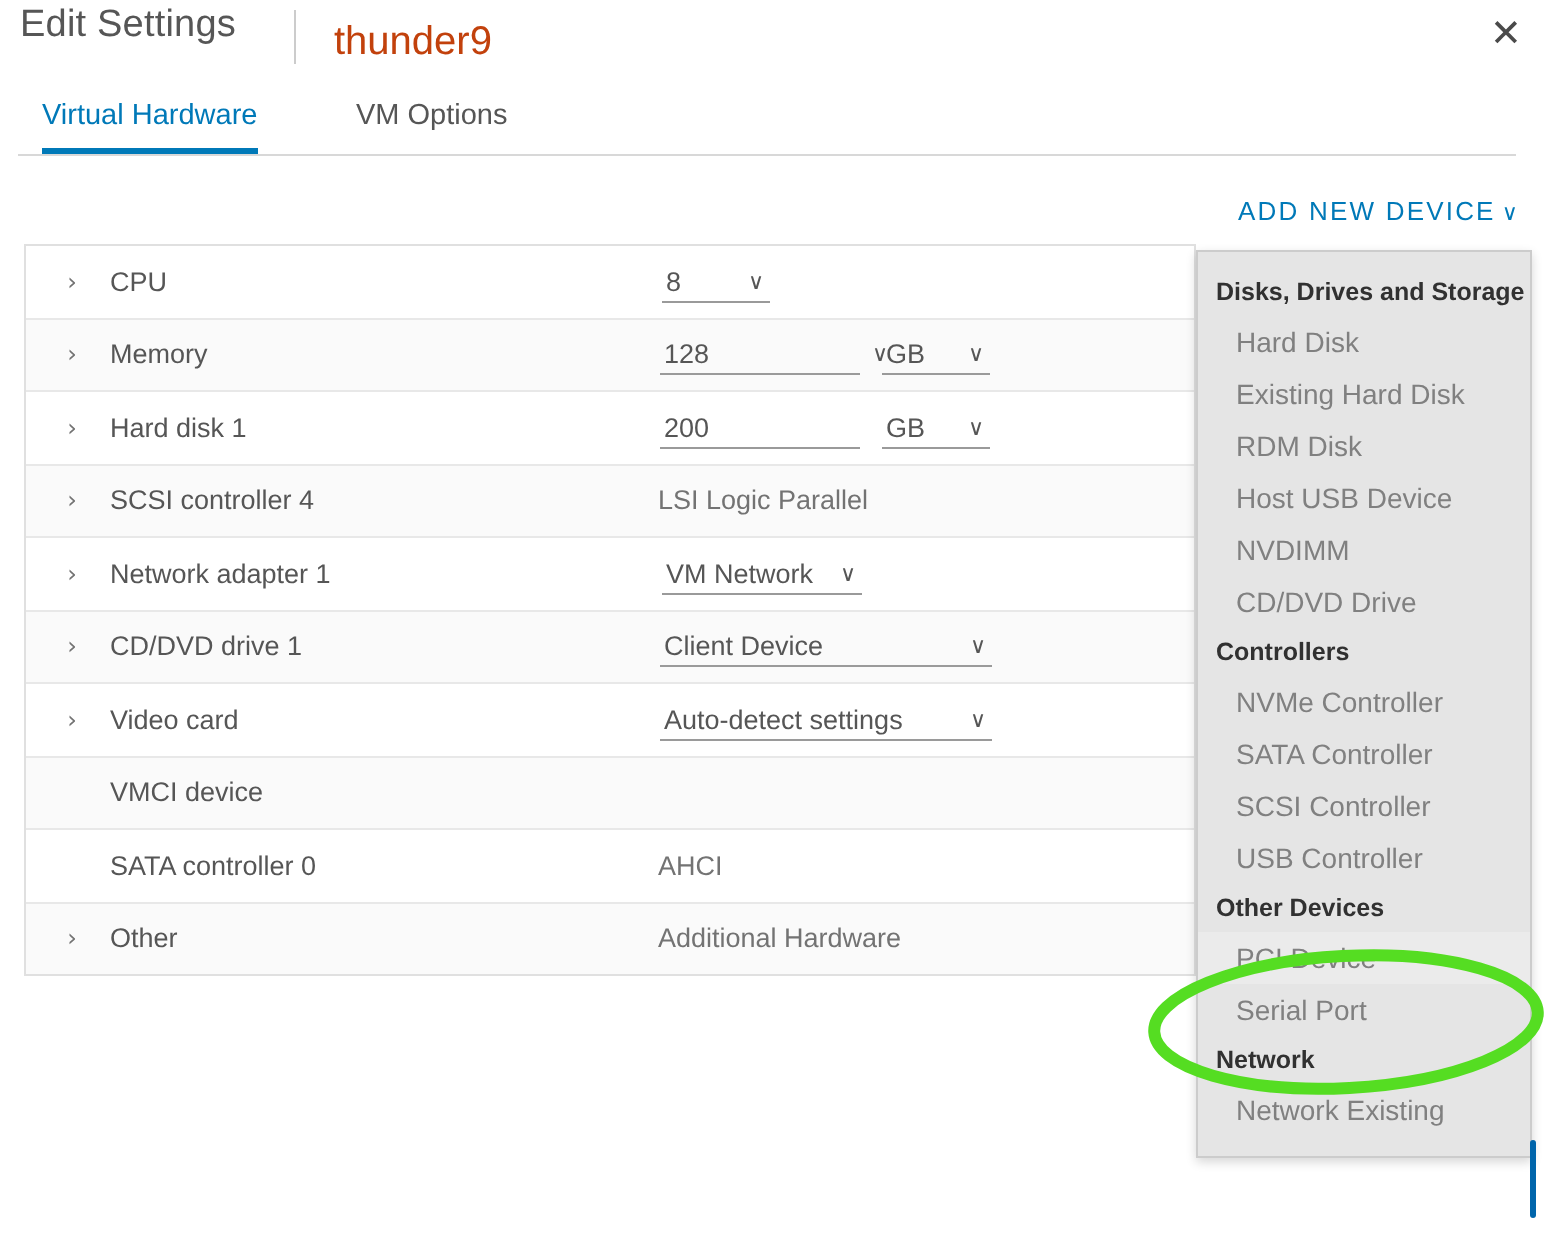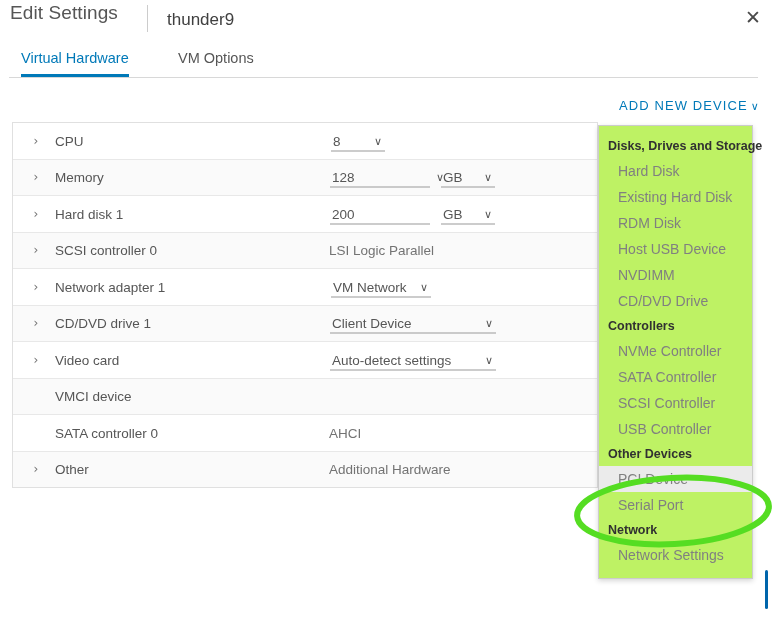--- a/index.html
+++ b/index.html
@@ -40,23 +40,23 @@
     left: 147px;
     top: 5px;
     width: 1px;
     height: 27px;
     background: #cccccc;
   }
   .vm-name {
     position: absolute;
     left: 167px;
     top: 10px;
-    font-size: 17px;
+    font-size: 20px;
     font-weight: 400;
-    color: #404040;
+    color: #c2410c;
     white-space: nowrap;
   }
   .close-btn {
     position: absolute;
     right: 10px;
     top: 4px;
     width: 26px;
     height: 26px;
     line-height: 26px;
     text-align: center;
@@ -212,22 +212,22 @@
   .ctl-net     { left: 318px; width: 100px; }
   .ctl-cd      { left: 317px; width: 166px; }
   .ctl-video   { left: 317px; width: 166px; }
   .chev-mem    { left: 423px; }
 
   
   .dropdown {
     position: absolute;
     left: 598px;
     top: 125px;
-    width: 155px;
-    background: #bef264;
+    width: 168px;
+    background: #e5e5e5;
     border: 1px solid #cccccc;
     box-shadow: 0 2px 5px rgba(0,0,0,0.16);
     padding: 8px 0 10px 0;
     box-sizing: border-box;
     z-index: 20;
   }
   .dd-group {
     font-size: 12.5px;
     font-weight: bold;
     color: #313131;
@@ -316,21 +316,21 @@
       <span class="val">200</span>
     </span>
     <span class="ctl ctl-hdd-unit">
       <span class="val">GB</span>
       <span class="chev">∨</span>
     </span>
   </div>
 
   <div class="hw-row alt">
     <span class="row-caret">›</span>
-    <span class="row-label">SCSI controller 0</span>
+    <span class="row-label">SCSI controller 4</span>
     <span class="row-value">LSI Logic Parallel</span>
   </div>
 
   <div class="hw-row">
     <span class="row-caret">›</span>
     <span class="row-label">Network adapter 1</span>
     <span class="ctl ctl-net">
       <span class="val">VM Network</span>
       <span class="chev">∨</span>
     </span>
@@ -386,21 +386,21 @@
   <div class="dd-item">NVMe Controller</div>
   <div class="dd-item">SATA Controller</div>
   <div class="dd-item">SCSI Controller</div>
   <div class="dd-item">USB Controller</div>
 
   <div class="dd-group">Other Devices</div>
   <div class="dd-item hover">PCI Device</div>
   <div class="dd-item">Serial Port</div>
 
   <div class="dd-group">Network</div>
-  <div class="dd-item">Network Settings</div>
+  <div class="dd-item">Network Existing</div>
 
 </div>
 
 <div class="dd-scrollbar" style="background: rgb(0, 101, 171);"></div>
 
 <svg class="annotation" viewBox="0 0 776 621" width="776" height="621">
   <ellipse cx="673" cy="511" rx="96" ry="33" fill="none" stroke="#55dd22" stroke-width="6" transform="rotate(-3 673 511)"></ellipse>
 </svg>
 
 </body></html>

